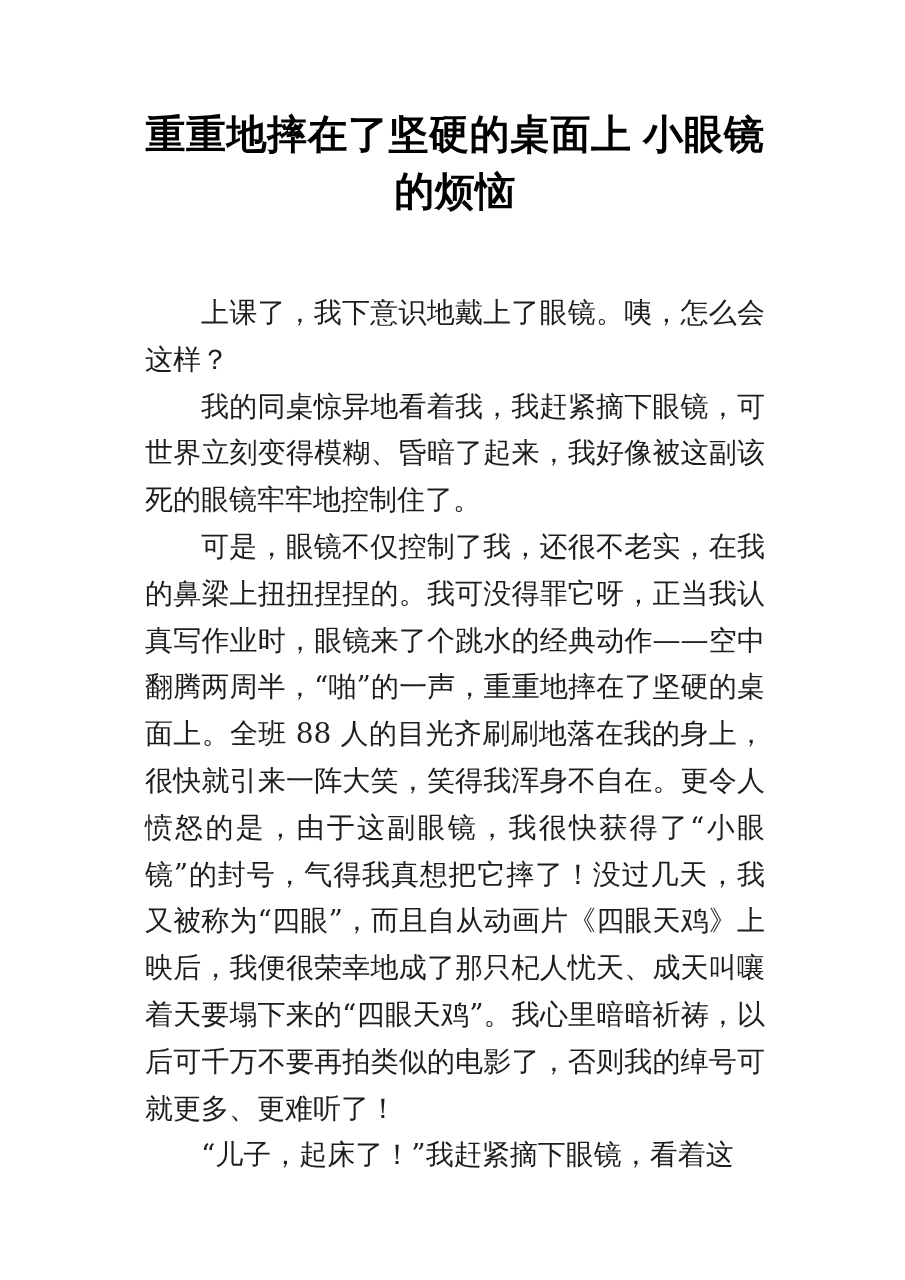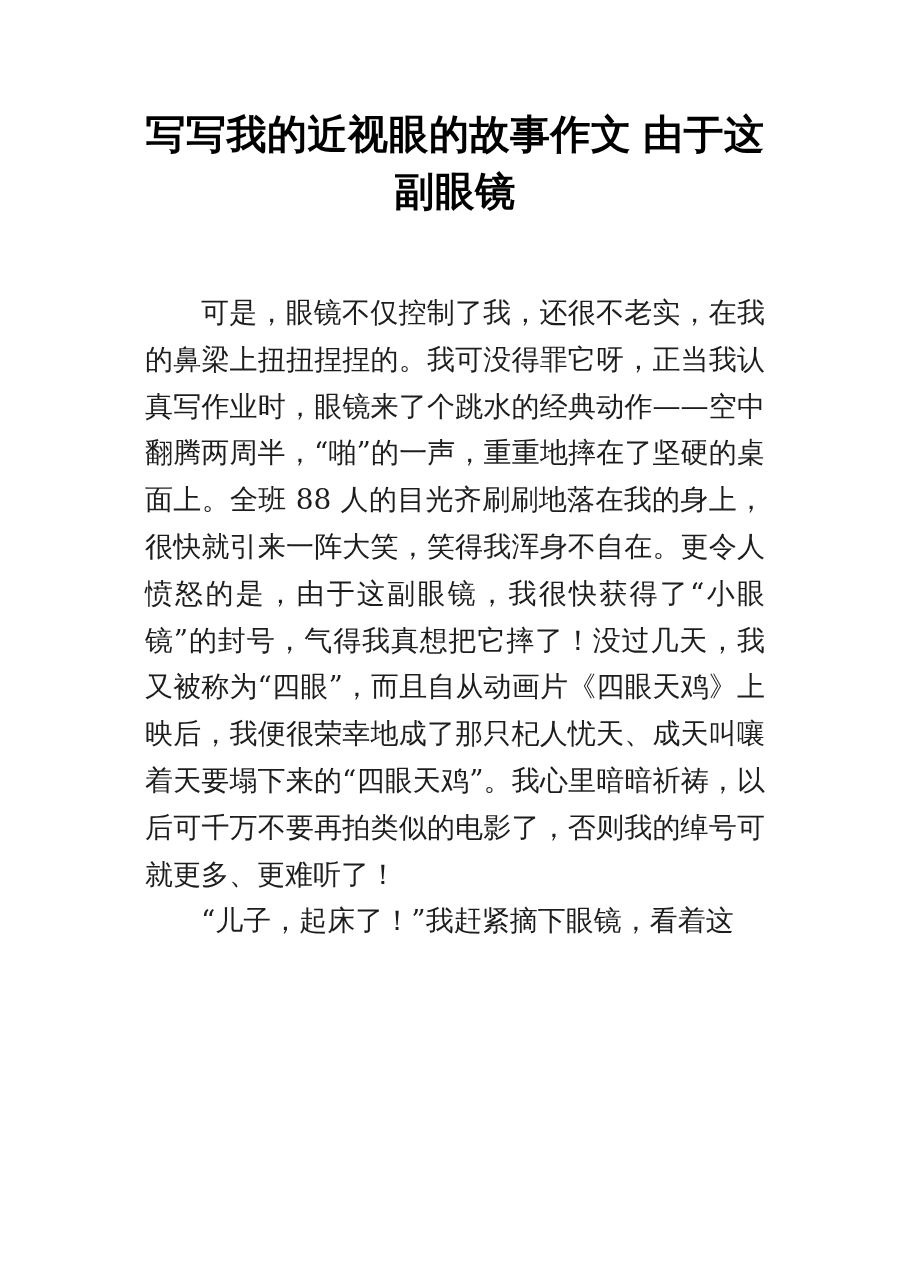--- a/index.html
+++ b/index.html
@@ -44,18 +44,20 @@
   .doc-body p {
     margin: 0;
     padding: 0;
     text-indent: 2em;
   }
 </style>
 </head>
 <body>
 
 <div class="page">
-  <h1 class="doc-title">写写我的近视眼的故事作文 由于这副眼镜</h1>
+  <h1 class="doc-title">重重地摔在了坚硬的桌面上 小眼镜的烦恼</h1>
   <div class="doc-body">
+    <p>上课了，我下意识地戴上了眼镜。咦，怎么会这样？</p>
+    <p>我的同桌惊异地看着我，我赶紧摘下眼镜，可世界立刻变得模糊、昏暗了起来，我好像被这副该死的眼镜牢牢地控制住了。</p>
     <p>可是，眼镜不仅控制了我，还很不老实，在我的鼻梁上扭扭捏捏的。我可没得罪它呀，正当我认真写作业时，眼镜来了个跳水的经典动作——空中翻腾两周半，“啪”的一声，重重地摔在了坚硬的桌面上。全班 88 人的目光齐刷刷地落在我的身上，很快就引来一阵大笑，笑得我浑身不自在。更令人愤怒的是，由于这副眼镜，我很快获得了“小眼镜”的封号，气得我真想把它摔了！没过几天，我又被称为“四眼”，而且自从动画片《四眼天鸡》上映后，我便很荣幸地成了那只杞人忧天、成天叫嚷着天要塌下来的“四眼天鸡”。我心里暗暗祈祷，以后可千万不要再拍类似的电影了，否则我的绰号可就更多、更难听了！</p>
     <p>“儿子，起床了！”我赶紧摘下眼镜，看着这</p>
   </div>
 </div>
 
 </body></html>

